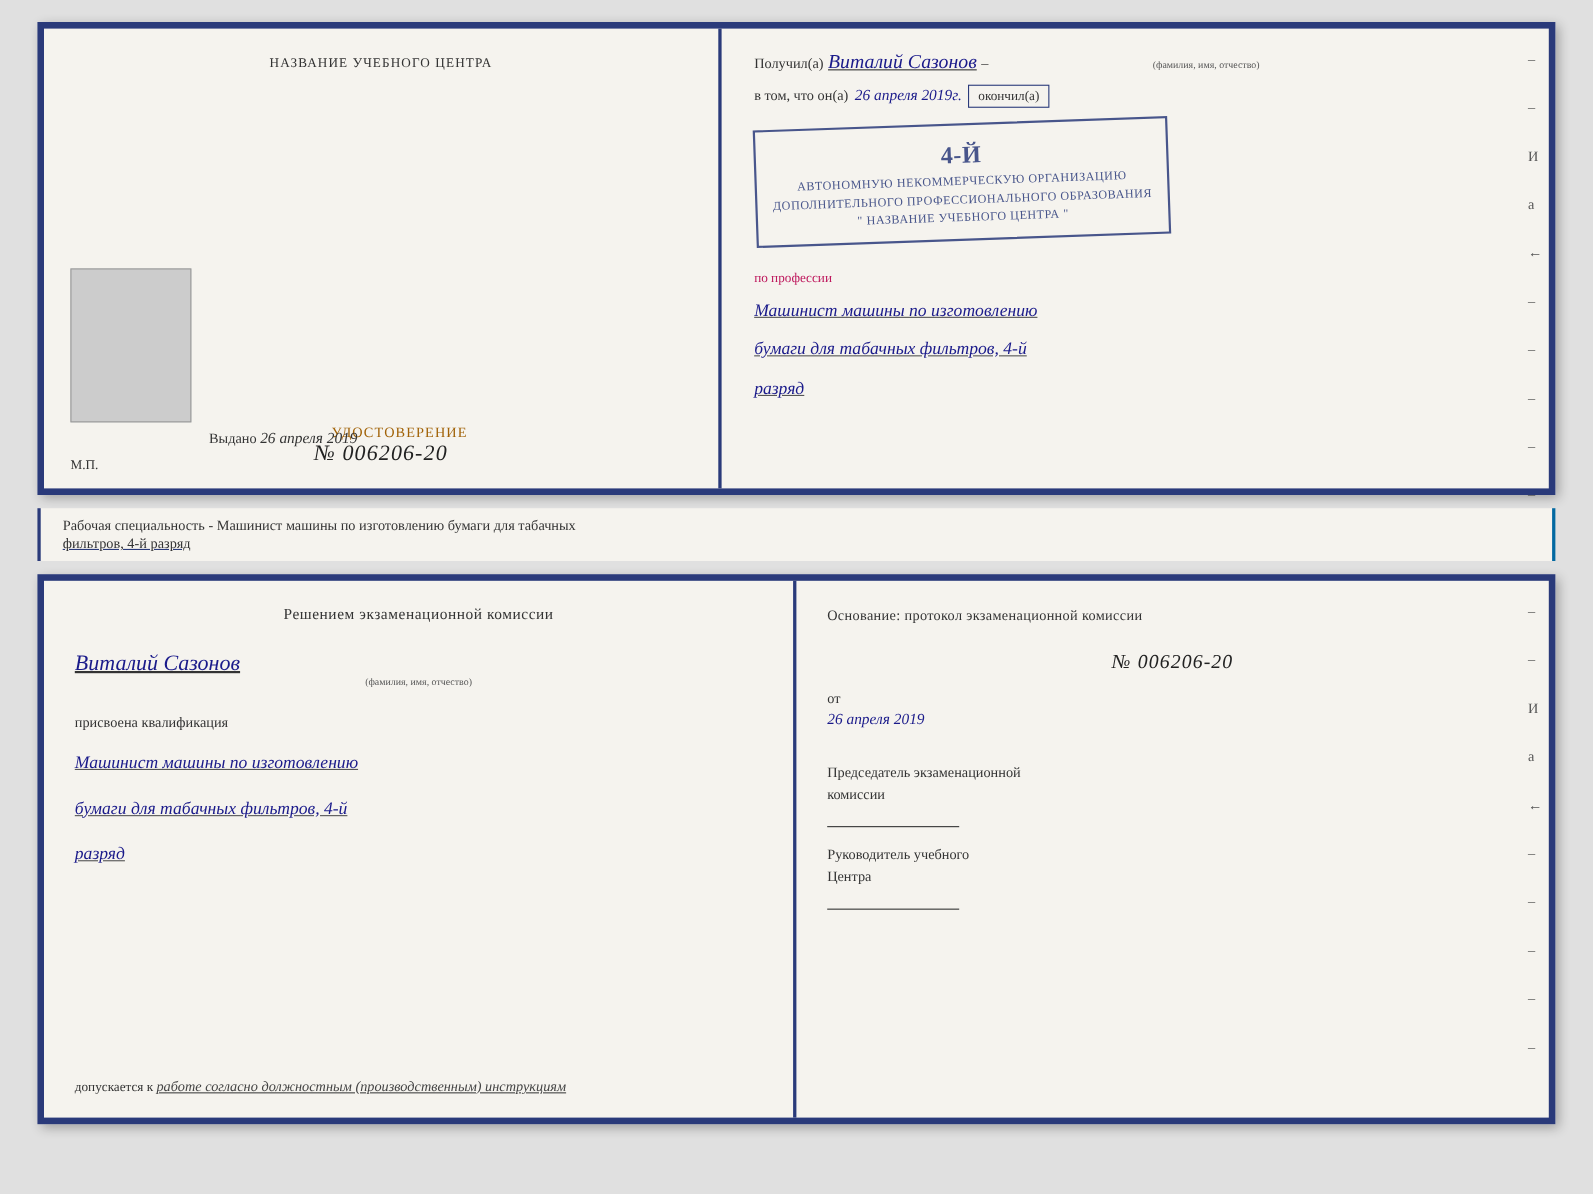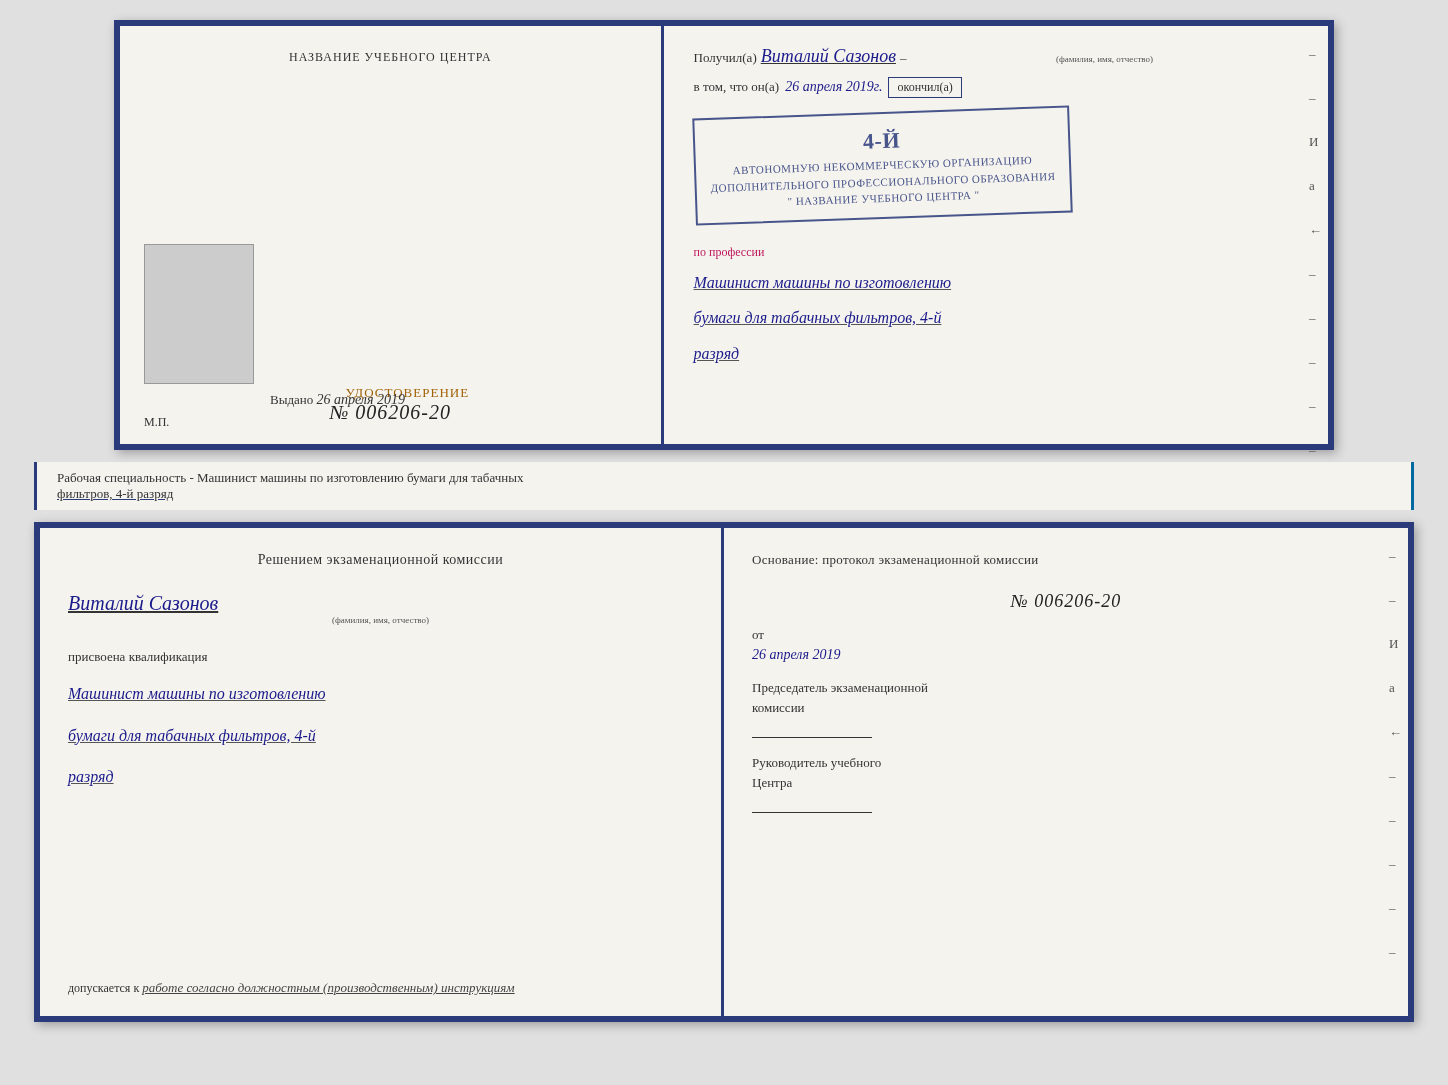--- a/index.html
+++ b/index.html
@@ -10,21 +10,21 @@
       min-height: 1085px;
       display: flex;
       flex-direction: column;
       align-items: center;
       padding: 20px;
       gap: 12px;
     }
 
     
     .cert-top {
-      width: 1220px;
+      width: 1380px;
       height: 430px;
       background: #f5f3ee;
       border: 6px solid #2a3a7a;
       display: flex;
       position: relative;
       box-shadow: 3px 3px 10px rgba(0,0,0,0.3);
     }
 
     .cert-top-left {
       width: 45%;
@@ -293,20 +293,21 @@
       color: #333;
       display: flex;
       align-items: baseline;
       gap: 4px;
       flex-direction: column;
     }
 
     .predsedatel {
       font-size: 13px;
       color: #333;
+      margin-top: 14px;
       line-height: 1.5;
     }
 
     .signature-line {
       width: 120px;
       border-bottom: 1px solid #333;
       margin-top: 20px;
     }
 
     .rukovoditel {

